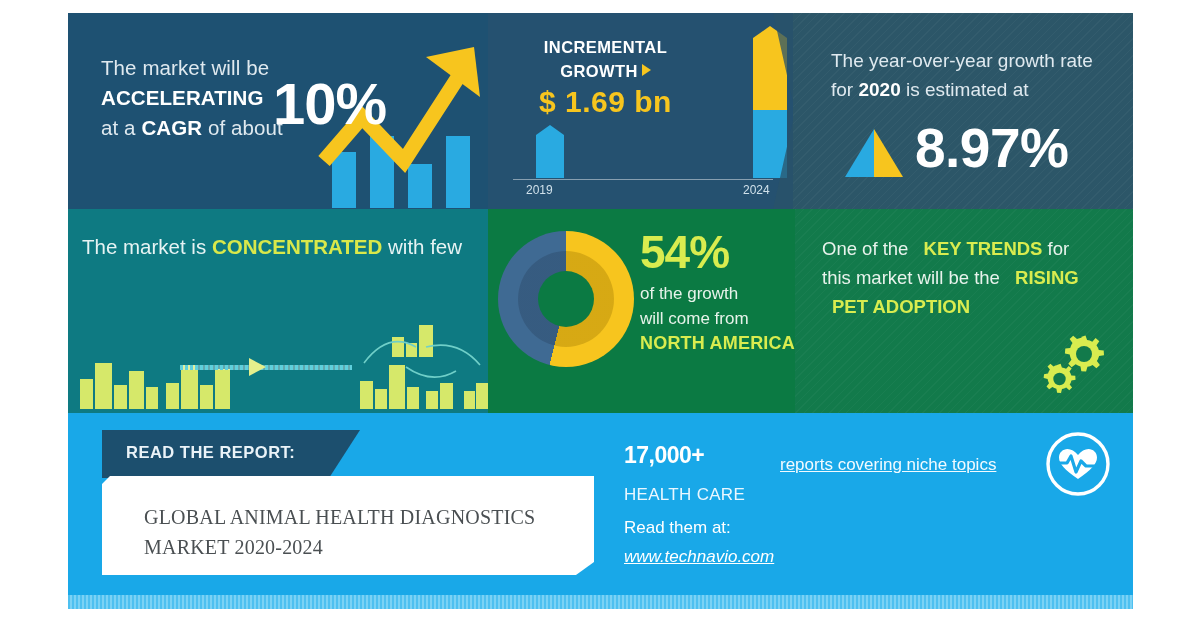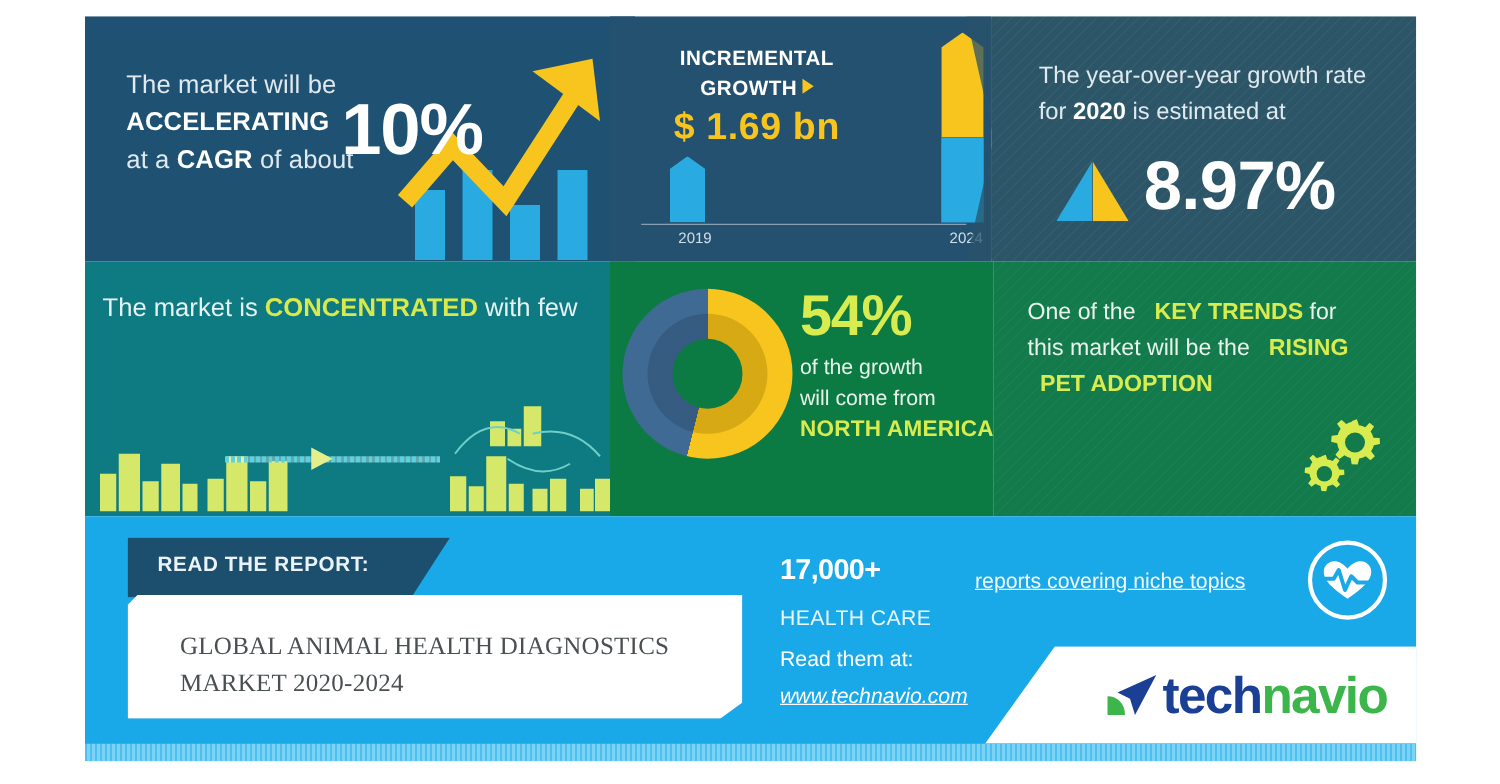--- a/index.html
+++ b/index.html
@@ -132,21 +132,20 @@
     left: 25px; top: 166px;
     width: 260px; height: 1px;
     background: rgba(255,255,255,0.45);
   }
   .yr-label {
     position: absolute;
     top: 170px;
     color: #cfe0ea;
     font-size: 12px;
     width: 60px;
-    text-align: center;
   }
   .yr-2019 { left: 38px; }
   .yr-2024 { left: 255px; }
 
   .col2019 {
     position: absolute;
     left: 48px; bottom: 31px;
     width: 28px; height: 53px;
     background: #29aae1;
     clip-path: polygon(0 10px, 50% 0, 100% 10px, 100% 100%, 0 100%);
@@ -599,26 +598,17 @@
     <div class="stat-cat">HEALTH CARE</div>
     <div class="read-at">Read them at:</div>
     <div class="site-url">www.technavio.com</div>
 
     <svg class="heart-badge" viewBox="0 0 66 66">
       <circle cx="33" cy="33" r="30" fill="none" stroke="#ffffff" stroke-width="3.4"></circle>
       <path d="M33,48 C20,39 14,33 14,26.5 C14,21.5 18,18 22.5,18 C26,18 30,20 33,24 C36,20 40,18 43.5,18 C48,18 52,21.5 52,26.5 C52,33 46,39 33,48 Z" fill="#ffffff"></path>
       <polyline points="14,32 22,32 26,25 31,41 36,30 41,35 52,35" fill="none" stroke="#19a8e8" stroke-width="3.2" stroke-linejoin="round" stroke-linecap="round"></polyline>
     </svg>
 
-    <div class="logo-panel">
-      <svg class="logo-mark" viewBox="0 0 42 38">
-        <path d="M41,3 L10,17 L20,22 L24,35 Z" fill="#1b3f94"></path>
-        <path d="M2,20 C10,20 16,26 16,35 L2,35 Z" fill="#3cb54a"></path>
-      </svg>
-      <div class="logo-text">
-        <span class="tech">tech</span><span class="navio">navio</span>
-      </div>
-    </div>
 
     <div class="bottom-stripe"></div>
   </div>
 
 </div>
 
 </body></html>

